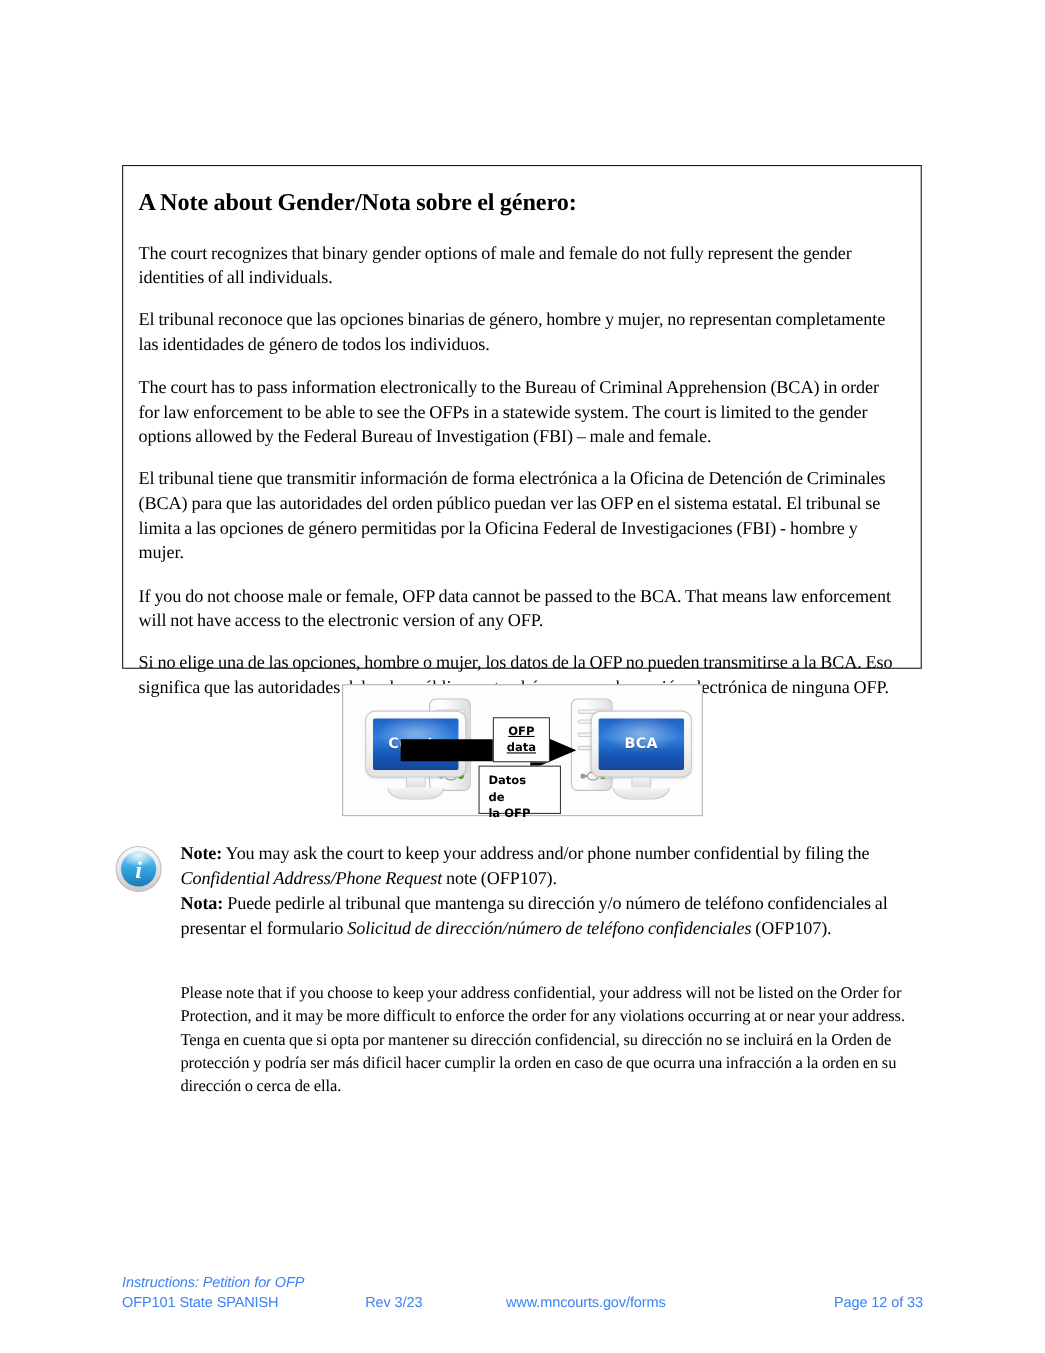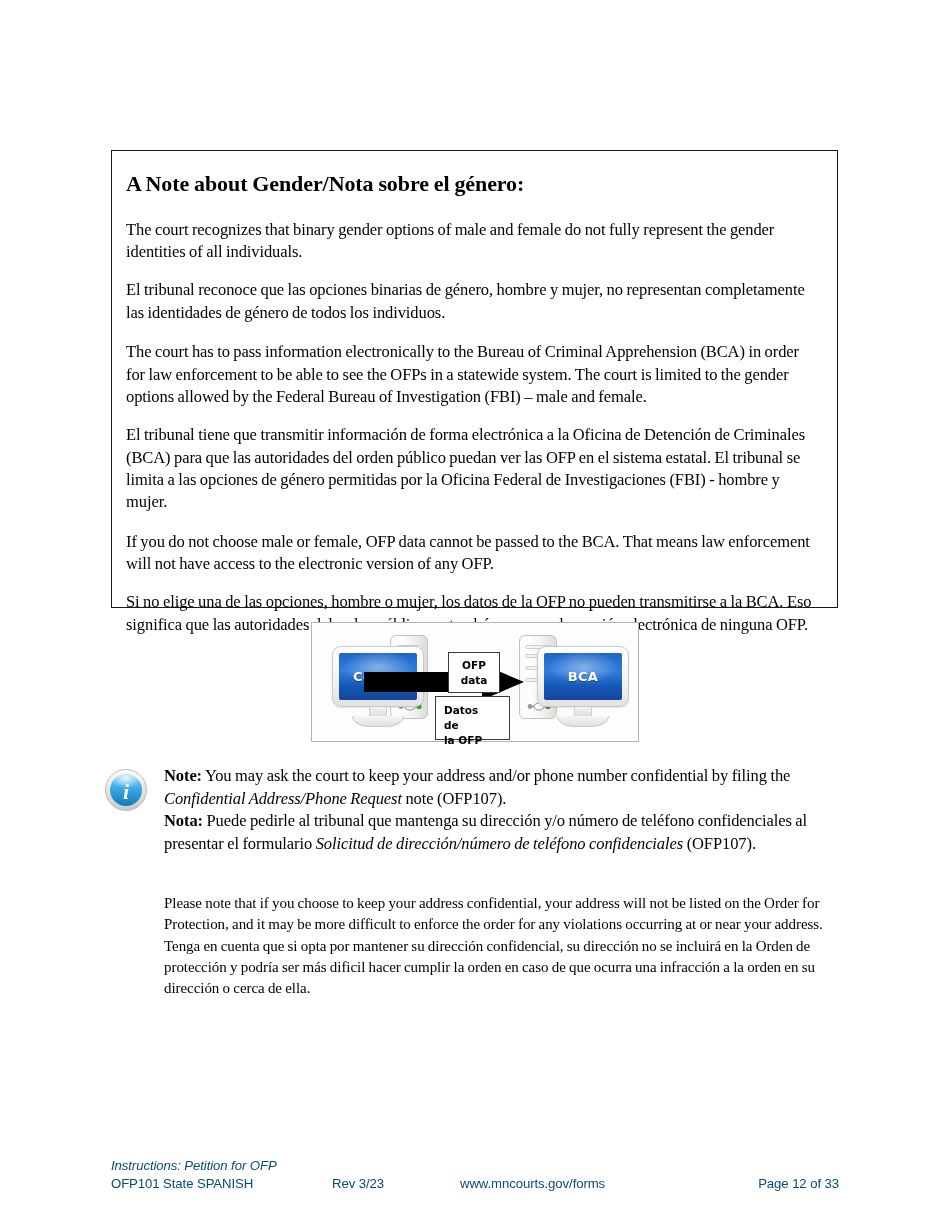--- a/index.html
+++ b/index.html
@@ -181,20 +181,21 @@
     color: #000000;
     box-sizing: border-box;
   }
   .callout-en {
     left: 136px;
     top: 29px;
     width: 52px;
     height: 41px;
     padding: 5px 0 1px 0;
     text-align: center;
+    text-decoration: underline;
   }
   .callout-es {
     left: 123px;
     top: 73px;
     width: 75px;
     height: 44px;
     padding: 6px 16px 0 8px;
     text-align: left;
   }
 
@@ -238,21 +239,21 @@
   }
 
   
   .footer {
     position: absolute;
     left: 111px;
     top: 1158px;
     width: 728px;
     font-family: "Liberation Sans", "DejaVu Sans", sans-serif;
     font-size: 13.2px;
-    color: #0c4a6e;
+    color: #3b82f6;
   }
   .footer-line1 {
     font-style: italic;
     margin-bottom: 3px;
     letter-spacing: -0.1px;
   }
   .footer-line2 {
     position: relative;
     height: 18px;
     letter-spacing: -0.1px;

